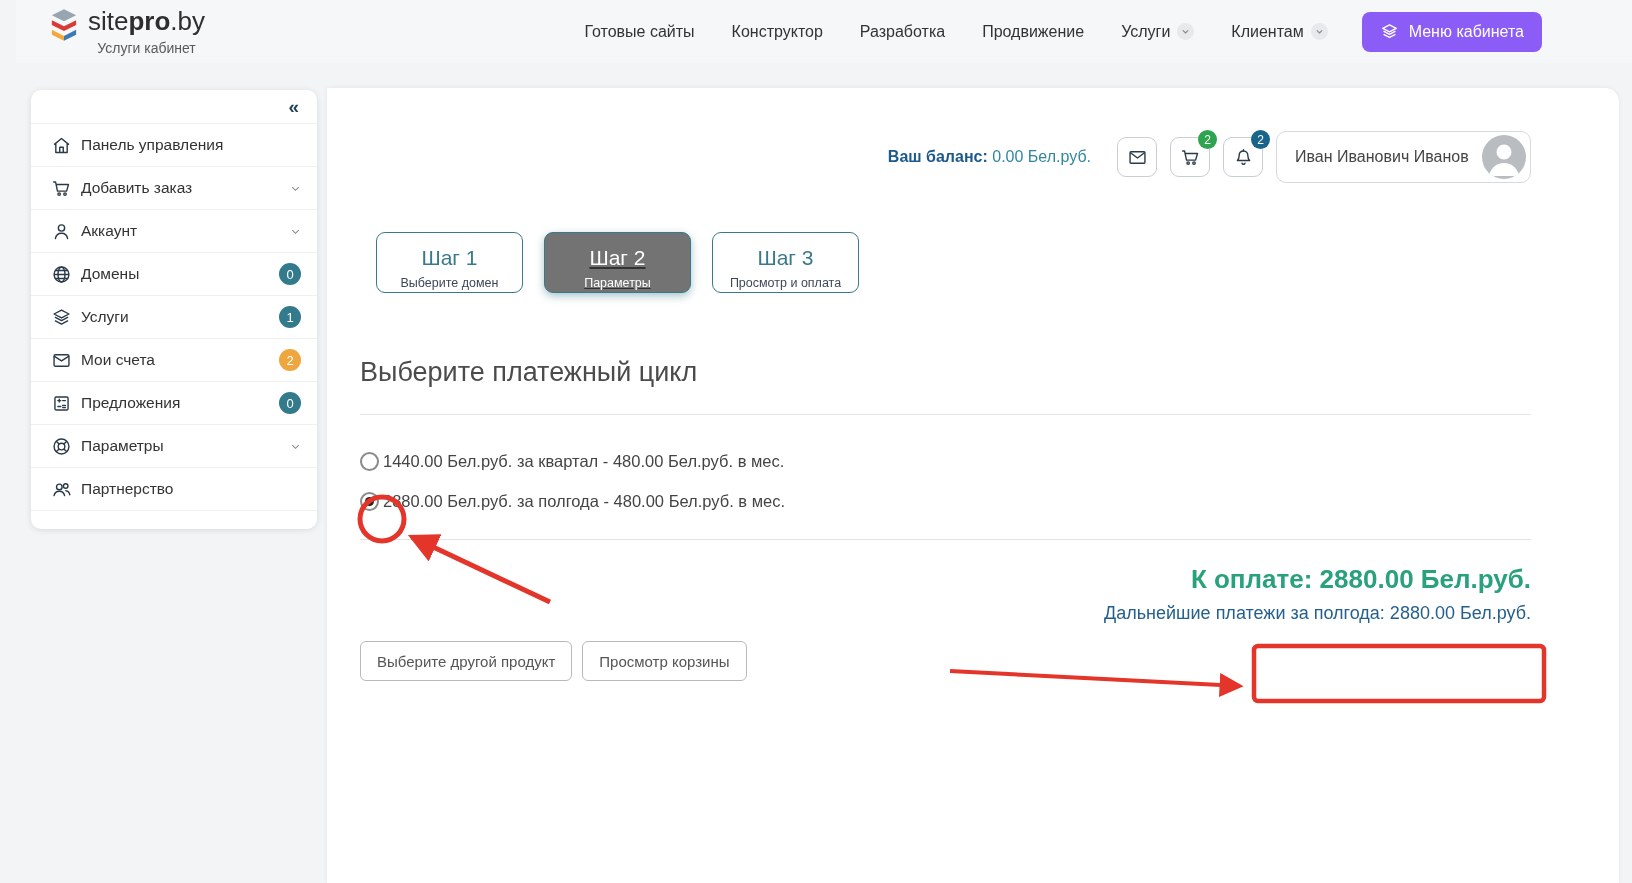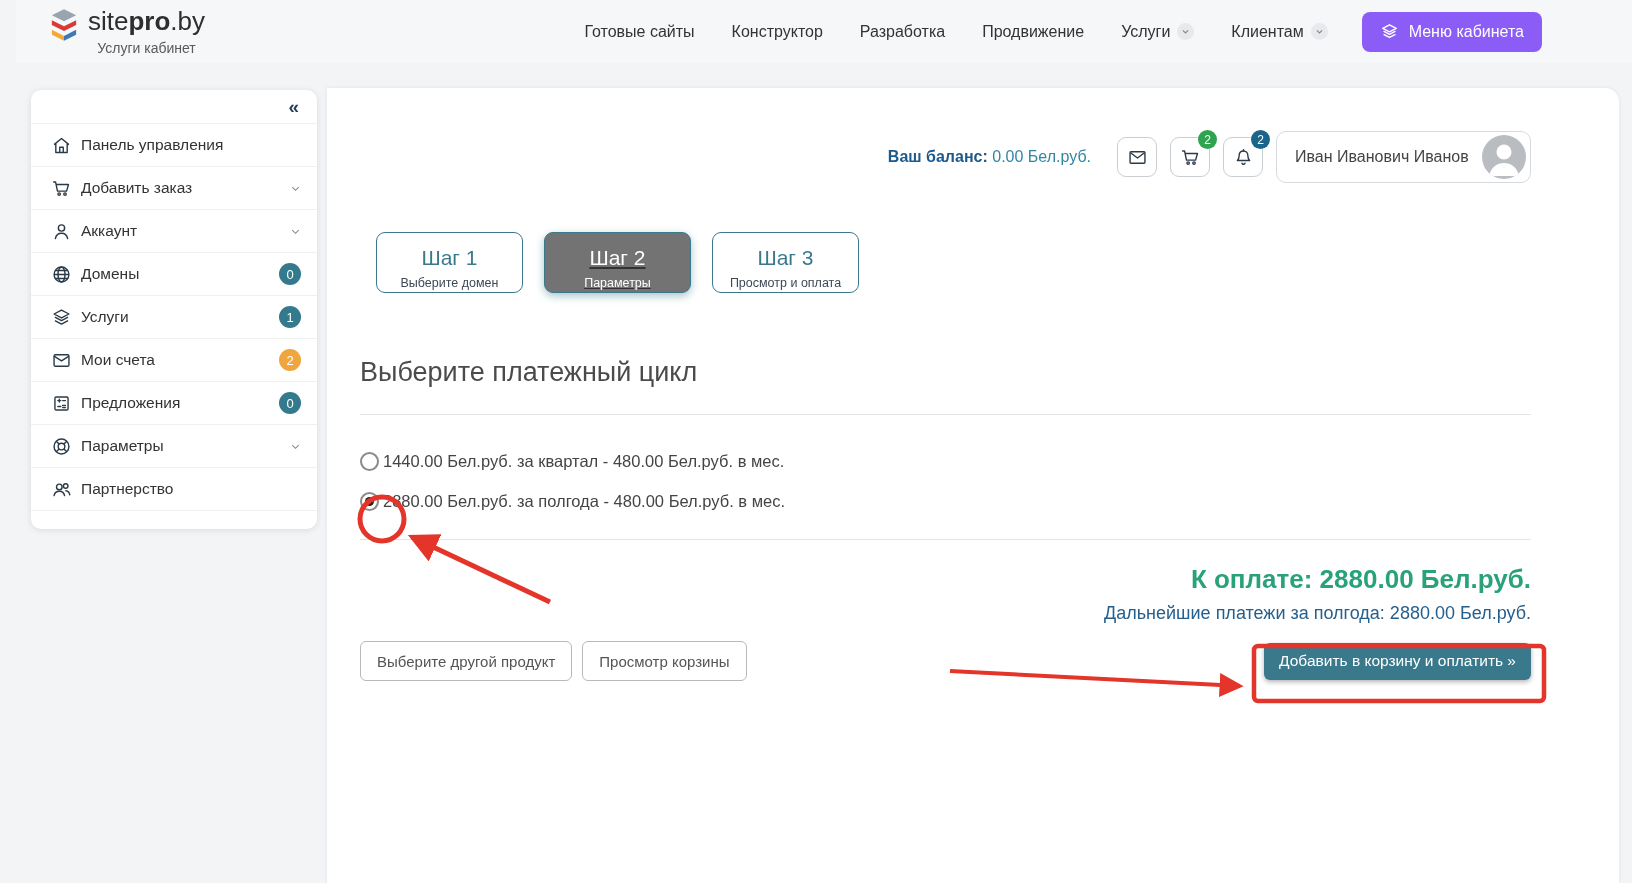--- a/index.html
+++ b/index.html
@@ -341,21 +341,20 @@
   <hr class="rule2">
 
   <div class="totals">
     <div class="total">К оплате: 2880.00 Бел.руб.</div>
     <div class="recurring">Дальнейшие платежи за полгода: 2880.00 Бел.руб.</div>
   </div>
 
   <div class="actions">
     <button class="btn-outline">Выберите другой продукт</button>
     <button class="btn-outline">Просмотр корзины</button>
-    <button class="cta">Добавить в корзину и оплатить »</button>
   </div>
 </div>
 
 <svg class="annotations" width="1632" height="883" viewBox="0 0 1632 883">
   <defs>
     <marker id="arr" viewBox="0 0 10 10" refX="8.5" refY="5" markerWidth="6" markerHeight="6" orient="auto">
       <path d="M0 0 L10 5 L0 10 Z" fill="#e4352a"></path>
     </marker>
   </defs>
   <circle cx="382" cy="519" r="22" fill="none" stroke="#e4352a" stroke-width="5"></circle>

